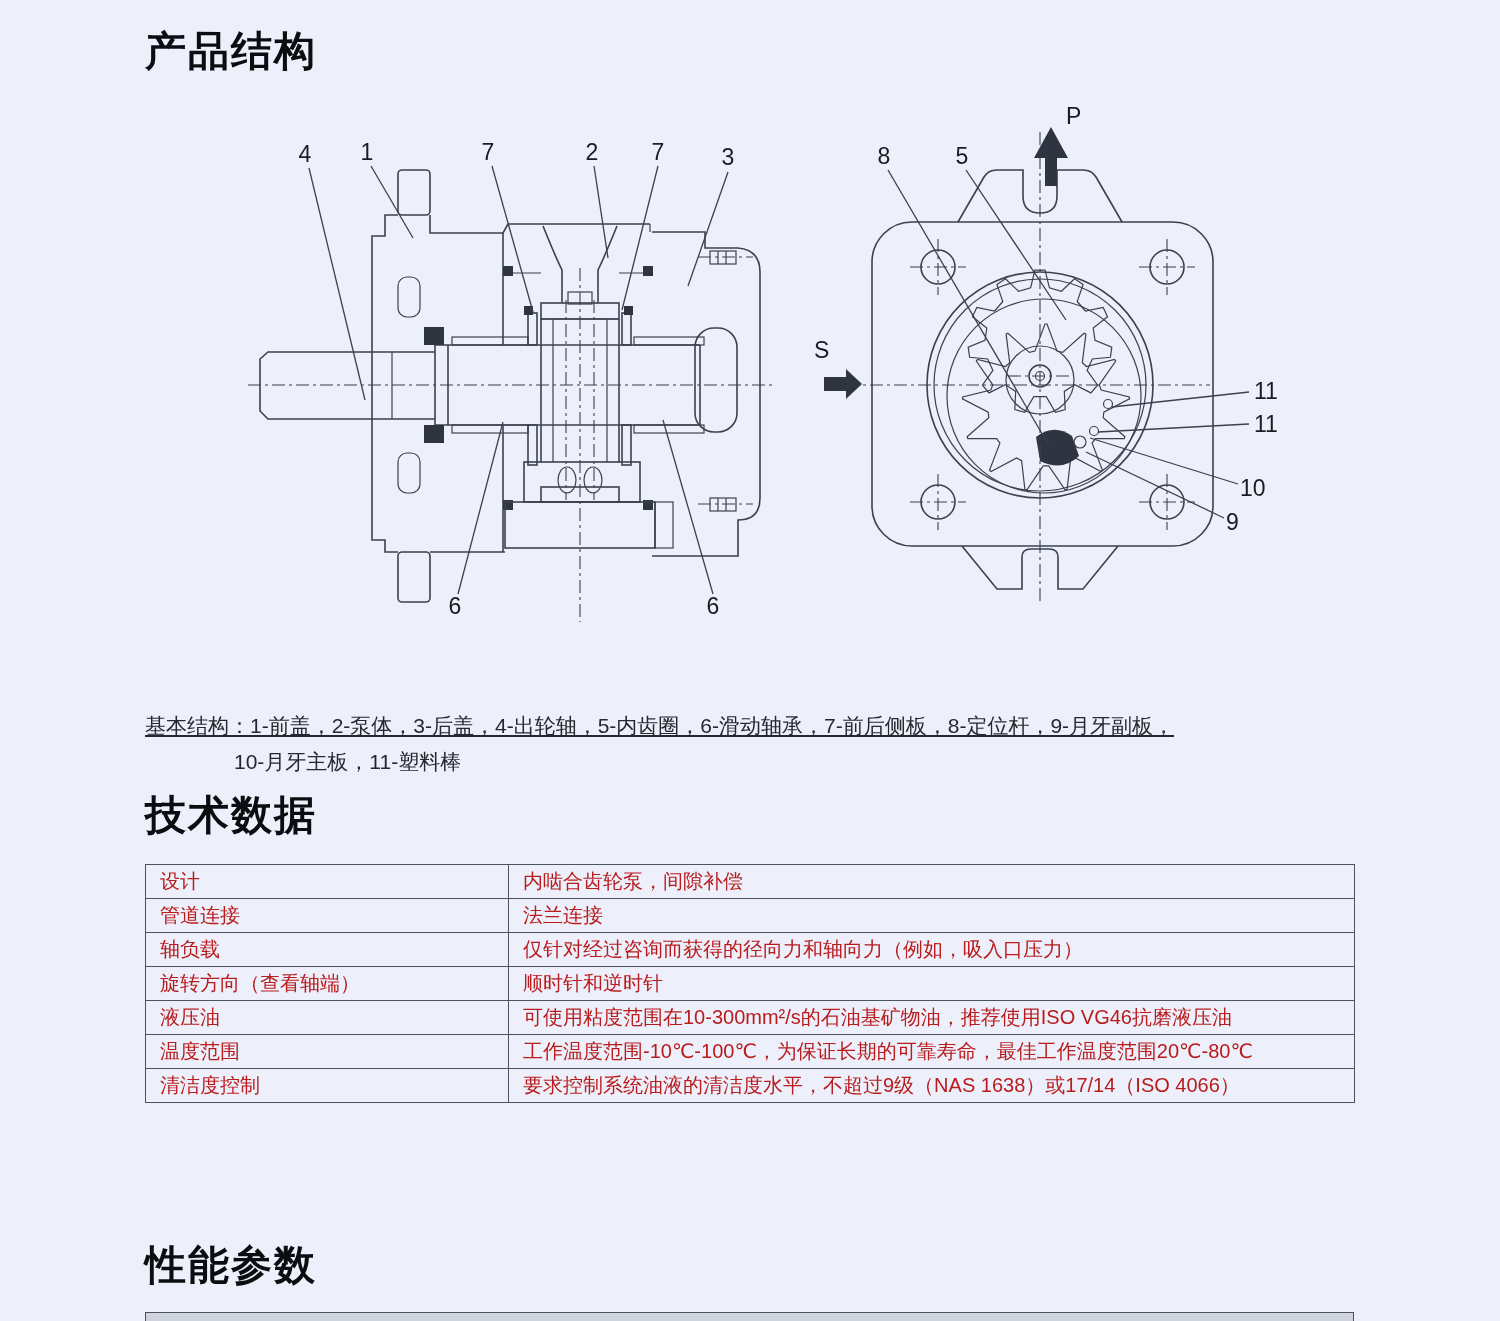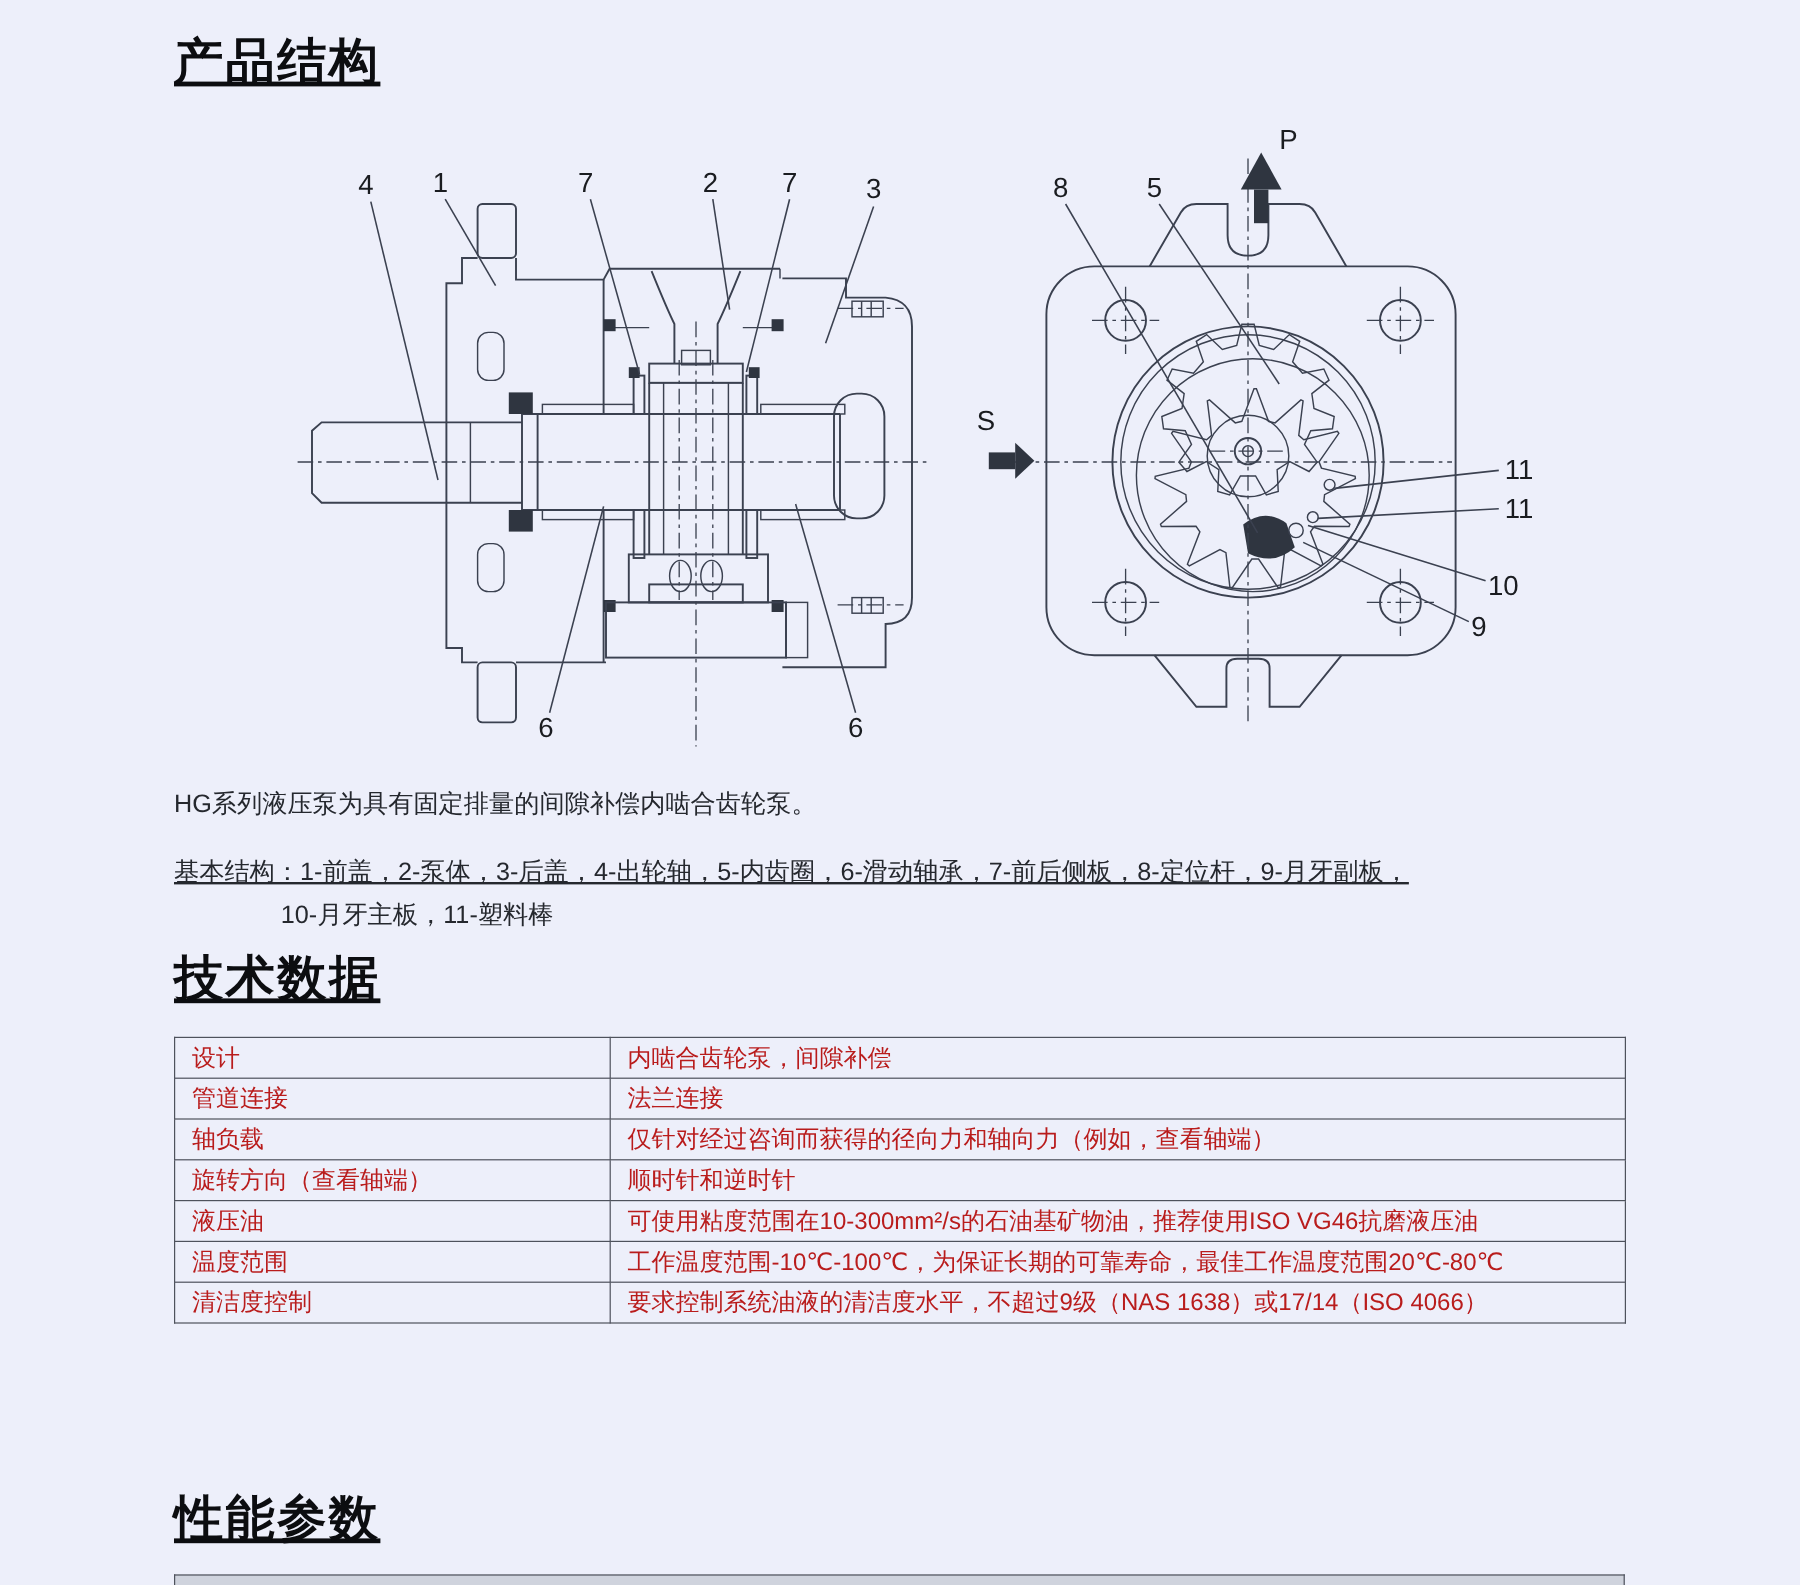--- a/index.html
+++ b/index.html
@@ -7,21 +7,21 @@
     position:relative;
     width:1500px;height:1321px;
     background:#edeffa;
     font-family:"Liberation Sans","DejaVu Sans",sans-serif;
     color:#1a1c20;
     overflow:hidden;
   }
   .h-title{
     position:absolute;left:145px;
     font-size:41px;font-weight:700;letter-spacing:2px;
-    color:#0c0d10;margin:0;white-space:nowrap;text-decoration:underline;
+    color:#0c0d10;margin:0;white-space:nowrap;
   }
   #title-structure{top:24px;}
   #title-tech{top:788px;text-align:right;}
   #title-perf{top:1238px;}
   .diagrams{position:absolute;left:130px;top:100px;width:1180px;height:545px;}
   .para{
     position:absolute;left:145px;margin:0;
     font-size:21px;color:#25282e;white-space:nowrap;
   }
   #p-intro{top:656px;}
@@ -250,39 +250,38 @@
 
       <text class="lbl" x="884" y="164" text-anchor="middle">8</text>
       <text class="lbl" x="962" y="164" text-anchor="middle">5</text>
       <text class="lbl" x="1254" y="399">11</text>
       <text class="lbl" x="1254" y="432">11</text>
       <text class="lbl" x="1240" y="496">10</text>
       <text class="lbl" x="1226" y="530">9</text>
     </g>
   </svg>
 
-  <p class="para" id="p-intro">HG系列液压泵为具有固定排量的间隙补偿内啮合齿轮泵。</p>
   <p class="para" id="p-basic1">基本结构：1-前盖，2-泵体，3-后盖，4-出轮轴，5-内齿圈，6-滑动轴承，7-前后侧板，8-定位杆，9-月牙副板，</p>
   <p class="para" id="p-basic2">10-月牙主板，11-塑料棒</p>
 
   <h1 class="h-title" id="title-tech">技术数据</h1>
 
   <table class="spec-table">
     <tbody>
         <tr>
           <td class="c1">设计</td>
           <td>内啮合齿轮泵，间隙补偿</td>
         </tr>
         <tr>
           <td class="c1">管道连接</td>
           <td>法兰连接</td>
         </tr>
         <tr>
           <td class="c1">轴负载</td>
-          <td>仅针对经过咨询而获得的径向力和轴向力（例如，查看轴端）</td>
+          <td>仅针对经过咨询而获得的径向力和轴向力（例如，吸入口压力）</td>
         </tr>
         <tr>
           <td class="c1">旋转方向（查看轴端）</td>
           <td>顺时针和逆时针</td>
         </tr>
         <tr>
           <td class="c1">液压油</td>
           <td>可使用粘度范围在10-300mm²/s的石油基矿物油，推荐使用ISO VG46抗磨液压油</td>
         </tr>
         <tr>

